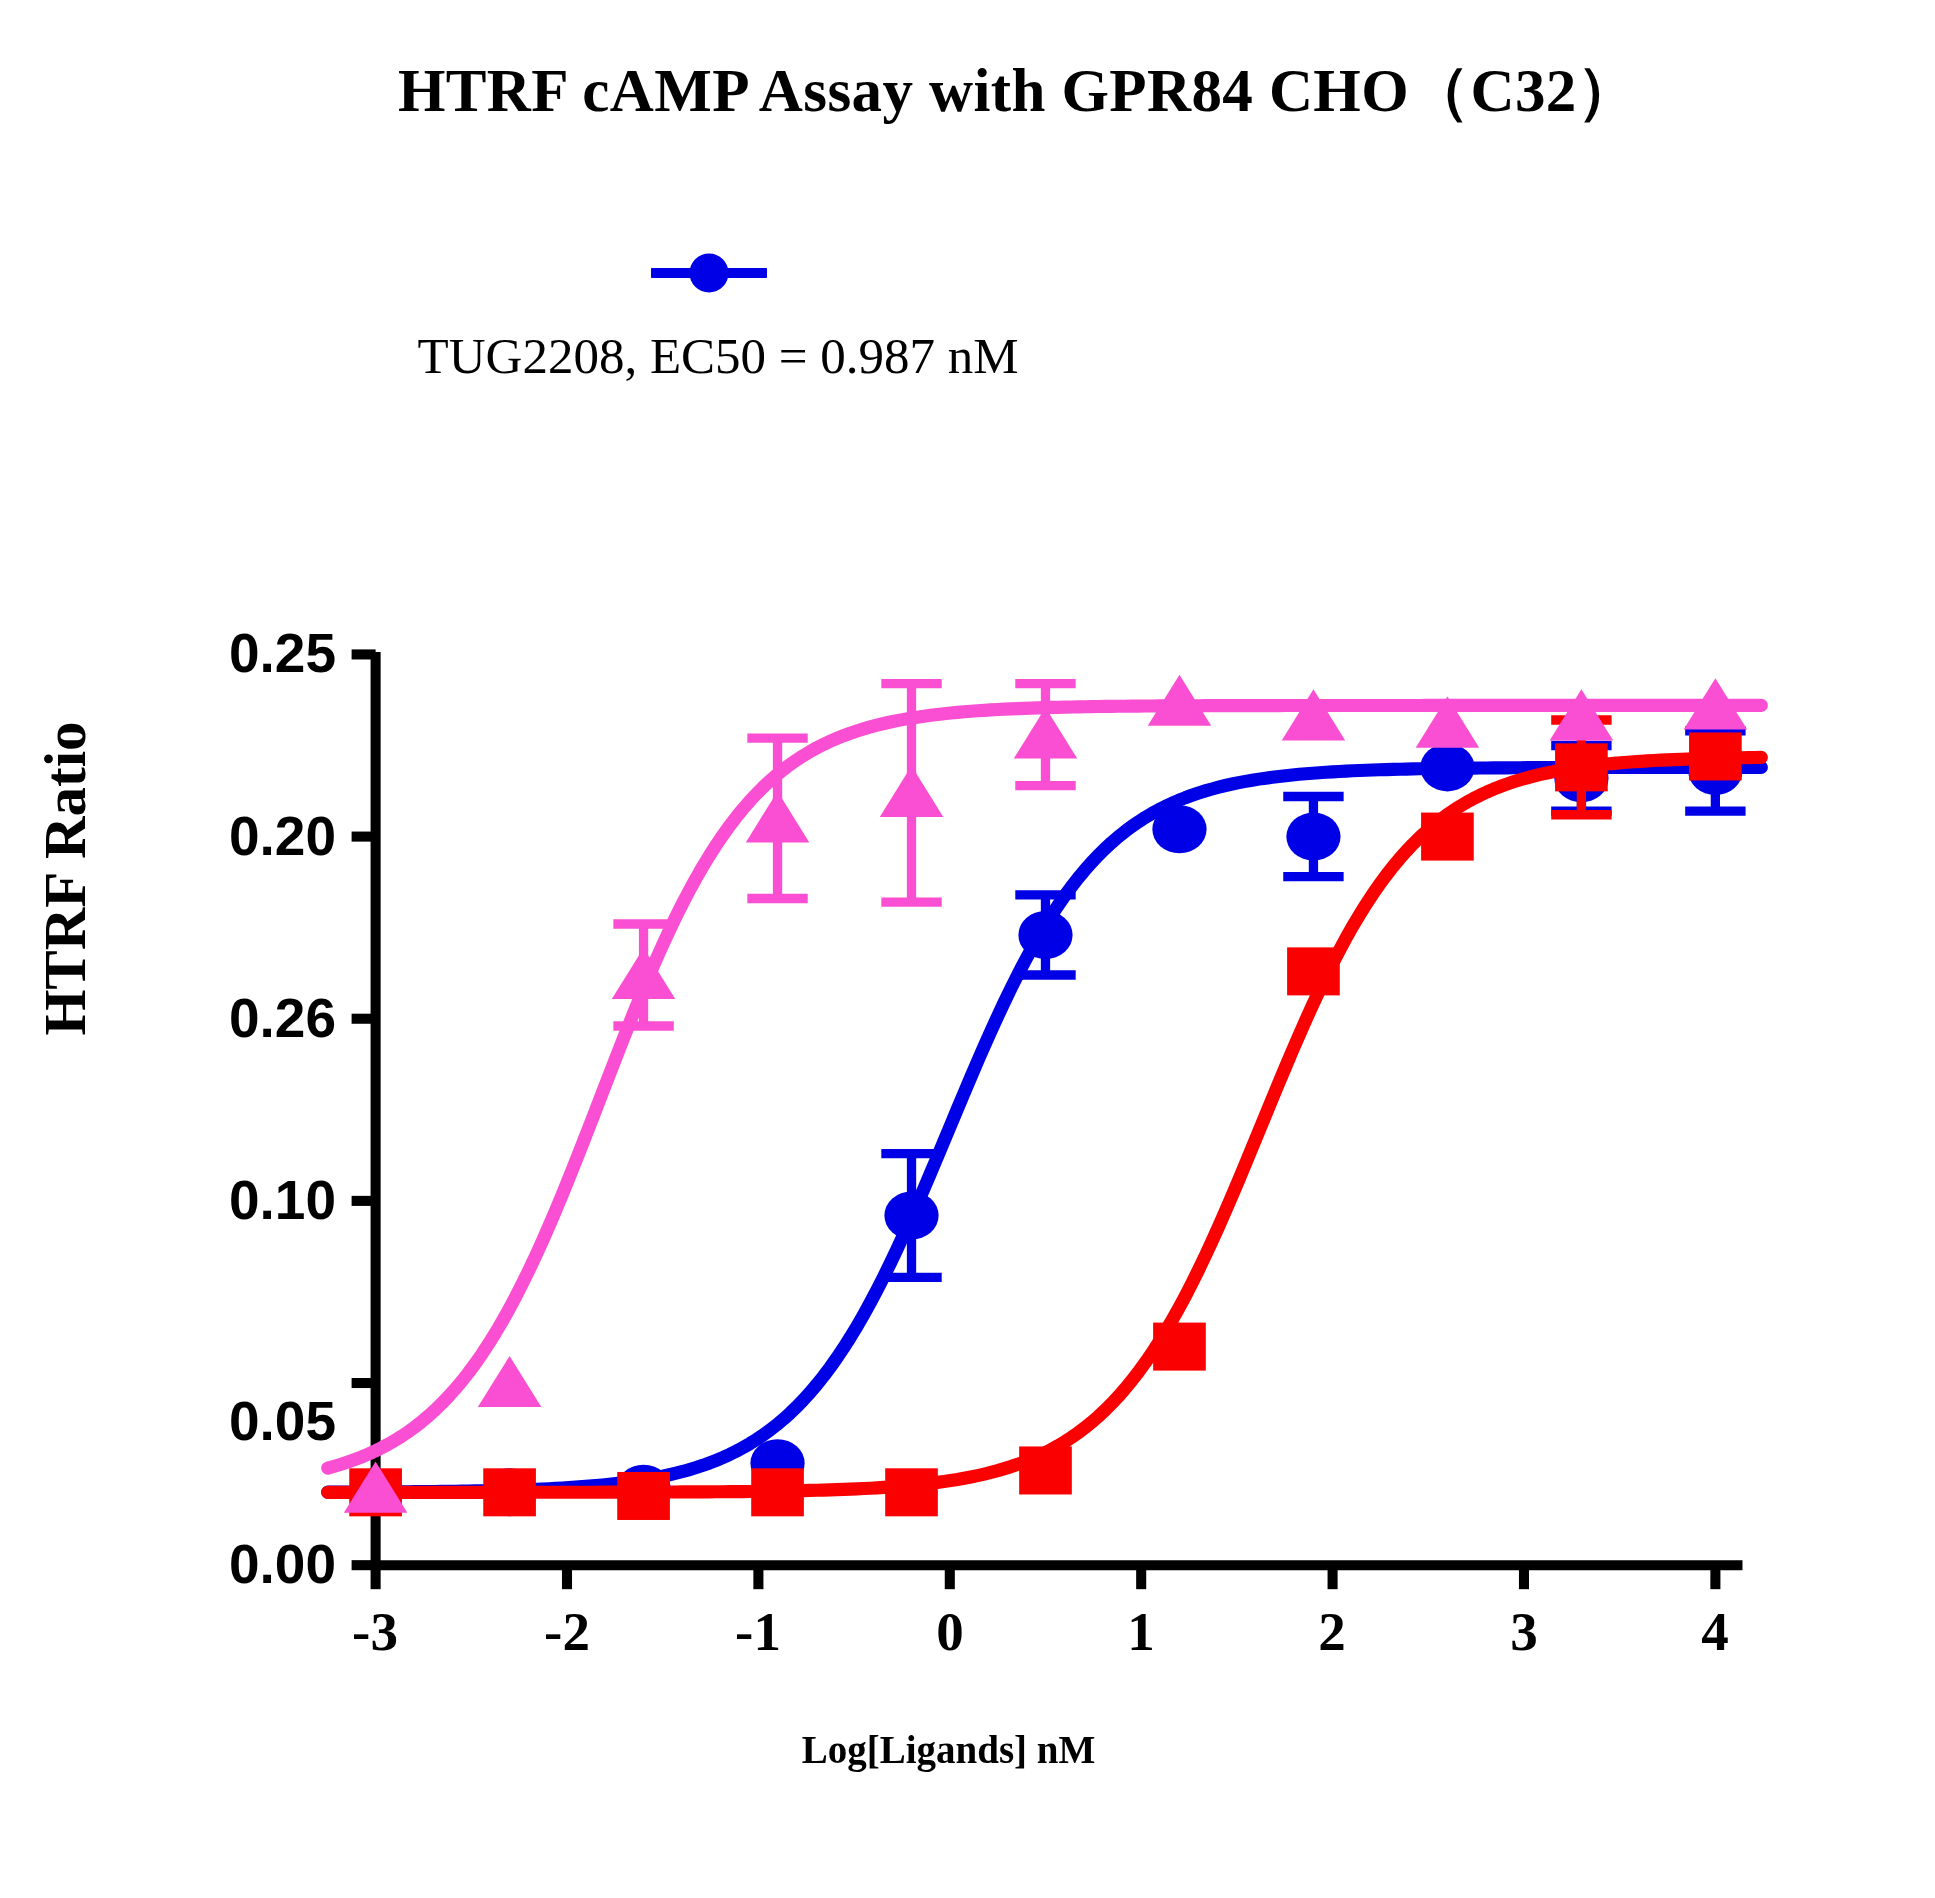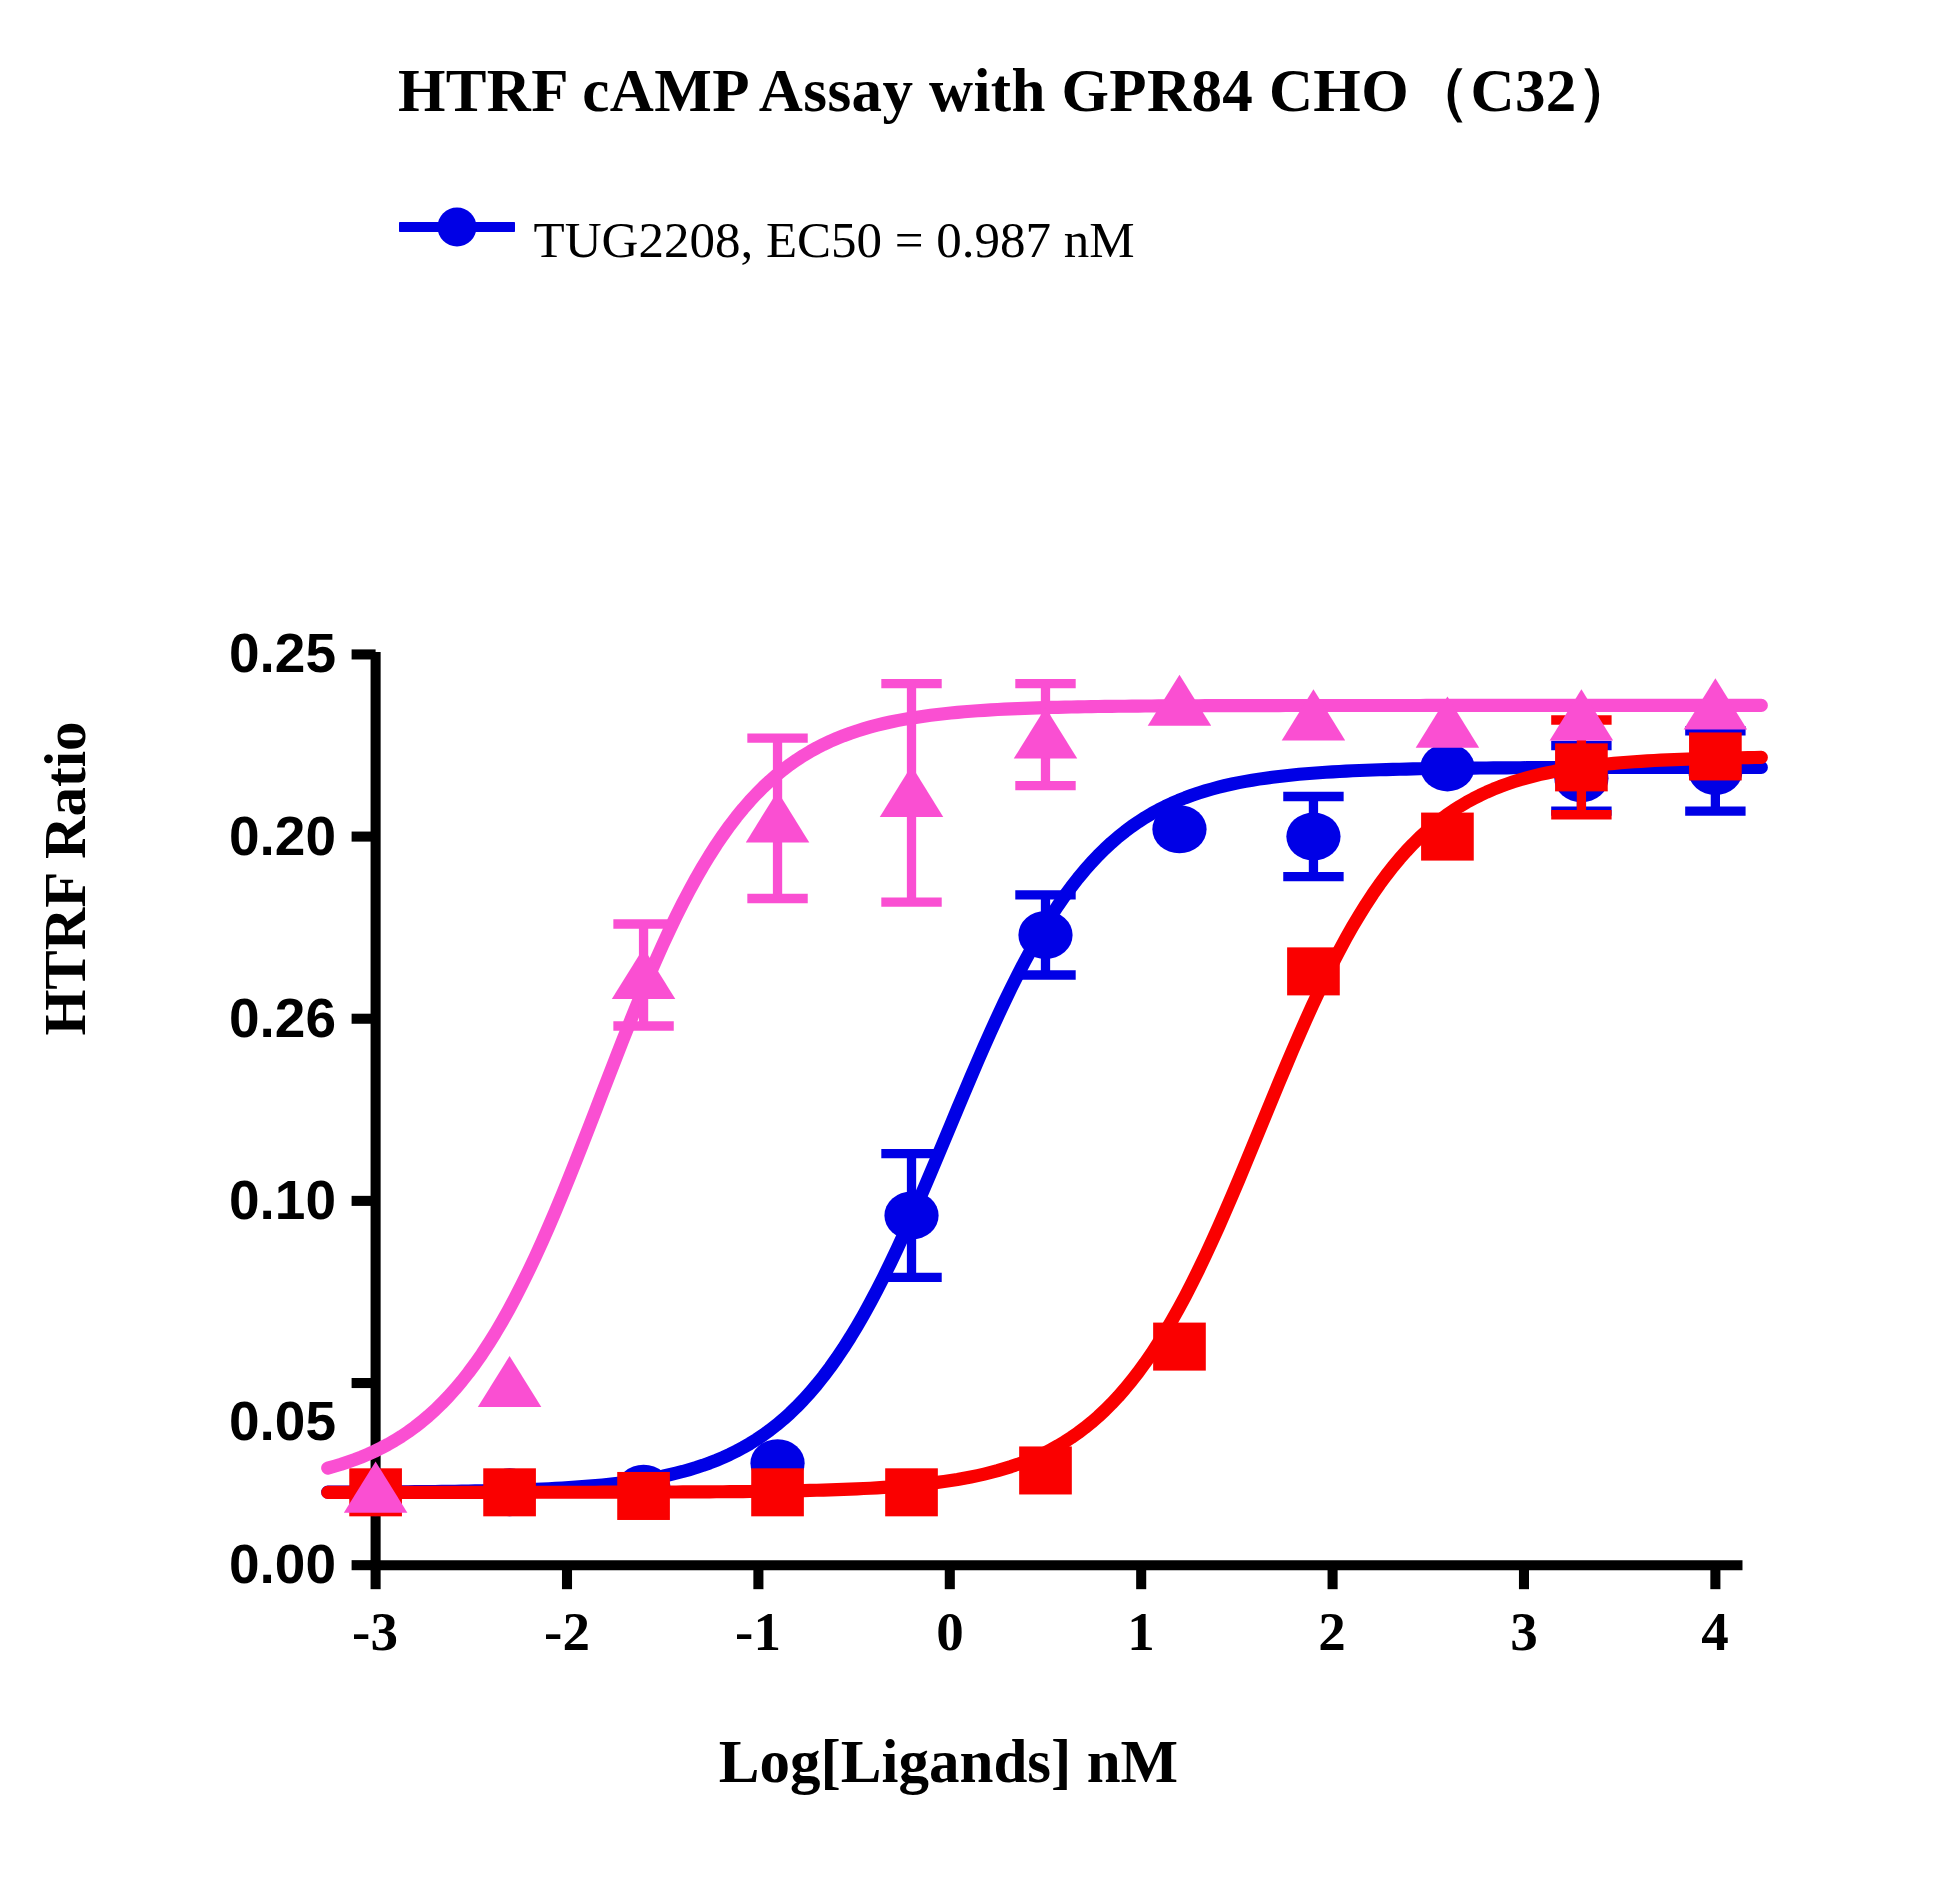--- a/index.html
+++ b/index.html
@@ -10,21 +10,21 @@
   .title{
     position:absolute;left:0;top:50px;width:2036px;
     text-align:center;
     font-family:"Liberation Serif",serif;
     font-weight:bold;font-size:61px;letter-spacing:0.4px;
     white-space:nowrap;
   }
 
   
   .legend{position:absolute;left:399px;top:215px;}
-  .legend-row{display:flex;height:45px;margin-bottom:37px;}
+  .legend-row{display:flex;align-items:center;height:45px;margin-bottom:37px;flex-direction:column;}
   .legend-key{position:relative;width:116px;height:23px;flex:0 0 116px;}
   .legend-key .keyline{position:absolute;left:0;top:50%;transform:translateY(-50%);
      width:116px;height:10px;border-radius:0.8px;}
   .legend-key .keymark{position:absolute;left:50%;top:50%;transform:translate(-50%,-50%);}
   .mk-circle{width:39px;height:39px;border-radius:50%;}
   .mk-square{width:36px;height:36px;}
   .mk-tri{width:0;height:0;border-left:22.5px solid transparent;border-right:22.5px solid transparent;}
   .legend-label{
     font-family:"Liberation Serif",serif;
     font-size:51px;font-weight:400;margin-left:18.6px;white-space:nowrap;line-height:1;
@@ -36,21 +36,21 @@
 
   .ylabel{
     position:absolute;left:-128px;top:844px;width:387px;
     transform:rotate(-90deg);transform-origin:50% 50%;
     text-align:center;font-family:"Liberation Serif",serif;
     font-weight:bold;font-size:59px;white-space:nowrap;
   }
   .xlabel{
     position:absolute;left:0px;top:1727px;width:1897px;
     text-align:center;font-family:"Liberation Serif",serif;
-    font-weight:bold;font-size:61px;white-space:nowrap;
+    font-weight:bold;font-size:39px;white-space:nowrap;
   }
   .ytick{
     position:absolute;text-align:right;width:232px;
     font-family:Liberation Sans, sans-serif;font-weight:bold;font-size:55px;
     line-height:1;
   }
   .xtick{
     position:absolute;text-align:center;width:116px;
     font-family:"Liberation Serif",serif;font-weight:bold;font-size:55px;
     line-height:1;

